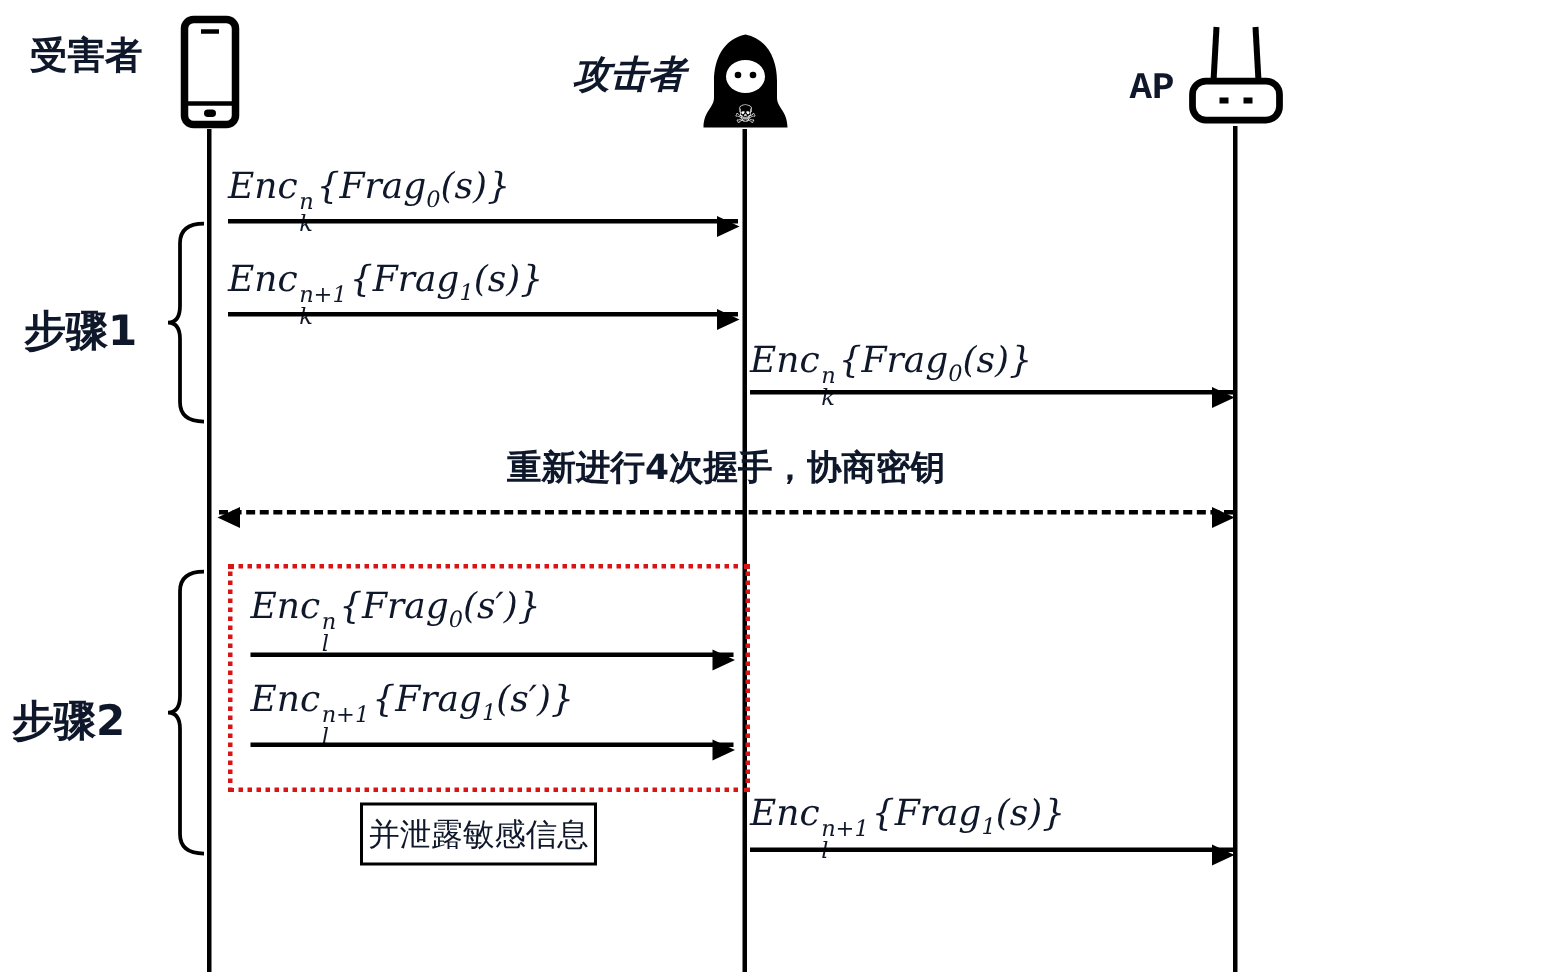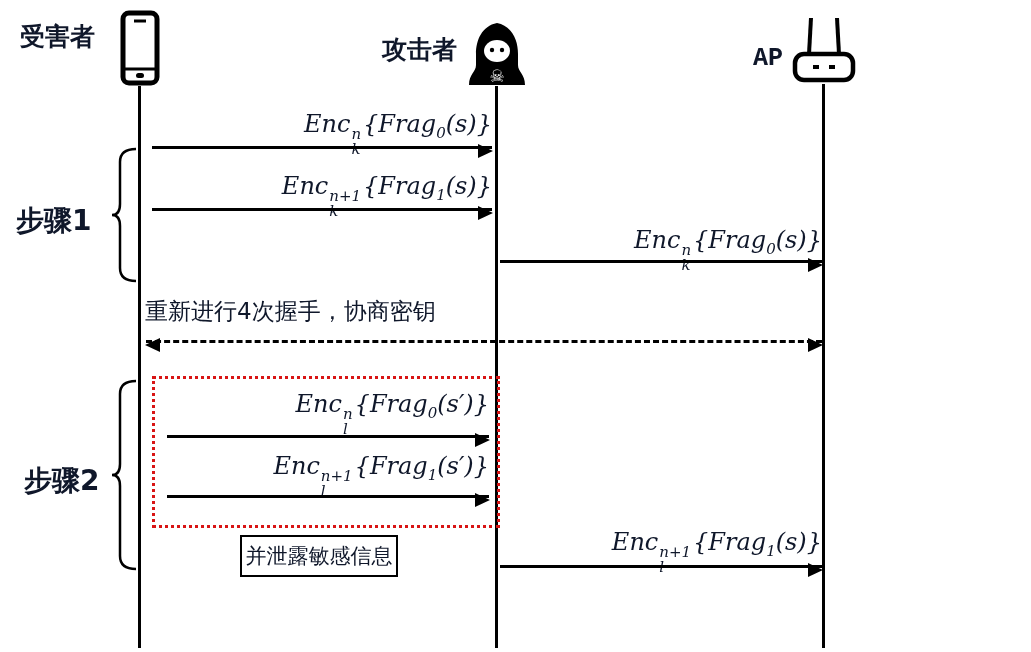--- a/index.html
+++ b/index.html
@@ -22,47 +22,47 @@
     content:"";position:absolute;right:-1px;top:-5.5px;width:0;height:0;
     border-left:15px solid #000;border-top:7px solid transparent;border-bottom:7px solid transparent;
   }
   .dasharrow::before{
     content:"";position:absolute;left:-1px;top:-5.5px;width:0;height:0;
     border-right:15px solid #000;border-top:7px solid transparent;border-bottom:7px solid transparent;
   }
   
   .math{
     position:absolute;font-family:"DejaVu Serif","Liberation Serif",serif;
-    font-style:italic;font-size:24px;text-align:right;white-space:nowrap;
+    font-style:italic;font-size:24px;text-align:left;white-space:nowrap;
   }
   .math .ss{
     display:inline-flex;flex-direction:column;align-items:flex-start;
     line-height:1;font-size:15px;vertical-align:-7px;padding:0 2px 0 1px;
   }
   .math .bsub{font-size:15px;vertical-align:-6px;}
   
   .note{
     position:absolute;border:2px solid #000;background:#fff;
     display:flex;flex-direction:column;justify-content:center;align-items:center;
     text-align:center;font-size:21px;line-height:1.35;
   }
   .redbox{position:absolute;border:3px dotted #d81414;background:transparent;}
   .handshake-label{
-    position:absolute;font-weight:normal;font-size:23px;text-align:left;white-space:nowrap;
+    position:absolute;font-weight:bold;font-size:23px;text-align:center;white-space:nowrap;
   }
   .step-label{position:absolute;font-weight:bold;font-size:28px;white-space:nowrap;}
   .brace{position:absolute;}
 </style>
 </head>
 <body>
 
 <div class="stage">
 
   <div class="actor-label" style="left:20px;top:20px;">受害者</div>
-  <div class="actor-label" style="left:382px;top:33px;">攻击者</div>
+  <div class="actor-label" style="left:382px;top:33px;font-style:italic;">攻击者</div>
   <div class="actor-label" style="left:753px;top:44px;font-family:Liberation Mono, monospace;">AP</div>
 
   <svg class="icon" style="left:116px;top:10px;" width="48" height="76" viewBox="0 0 48 76">
     <rect x="7" y="3" width="34" height="70" rx="6" fill="none" stroke="#000" stroke-width="5"></rect>
     <line x1="18" y1="11" x2="30" y2="11" stroke="#000" stroke-width="3"></line>
     <line x1="9" y1="59" x2="39" y2="59" stroke="#000" stroke-width="3"></line>
     <rect x="20" y="63" width="8" height="5" rx="2.5" fill="#000"></rect>
   </svg>
 
   <svg class="icon" style="left:466px;top:22px;" width="62" height="64" viewBox="0 0 62 64">
@@ -86,21 +86,21 @@
   <div class="lifeline" style="left:822px;top:84px;height:564px;"></div>
 
   <svg class="brace" style="left:110px;top:146px;" width="28" height="138" viewBox="0 0 28 138">
     <path d="M26,3 Q10,3 10,16 L10,58 Q10,69 2,69 Q10,69 10,80 L10,122 Q10,135 26,135" fill="none" stroke="#000" stroke-width="2.5"></path>
   </svg>
   <div class="step-label" style="left:16px;top:202px;">步骤1</div>
 
   <svg class="brace" style="left:110px;top:378px;" width="28" height="194" viewBox="0 0 28 194">
     <path d="M26,3 Q10,3 10,16 L10,86 Q10,97 2,97 Q10,97 10,108 L10,178 Q10,191 26,191" fill="none" stroke="#000" stroke-width="2.5"></path>
   </svg>
-  <div class="step-label" style="left:24px;top:462px;">步骤2</div>
+  <div class="step-label" style="left:8px;top:462px;">步骤2</div>
 
   <div class="math" style="left:152px;top:110px;width:340px;">
     <span>Enc</span><span class="ss">
         <span>n</span>
         <span>k</span>
       </span><span>{Frag</span><span class="bsub">0</span><span>(s)}</span>
   </div>
   <div class="arrow right" style="left:152px;top:146px;width:340px;"></div>
 
   <div class="math" style="left:152px;top:172px;width:340px;">

